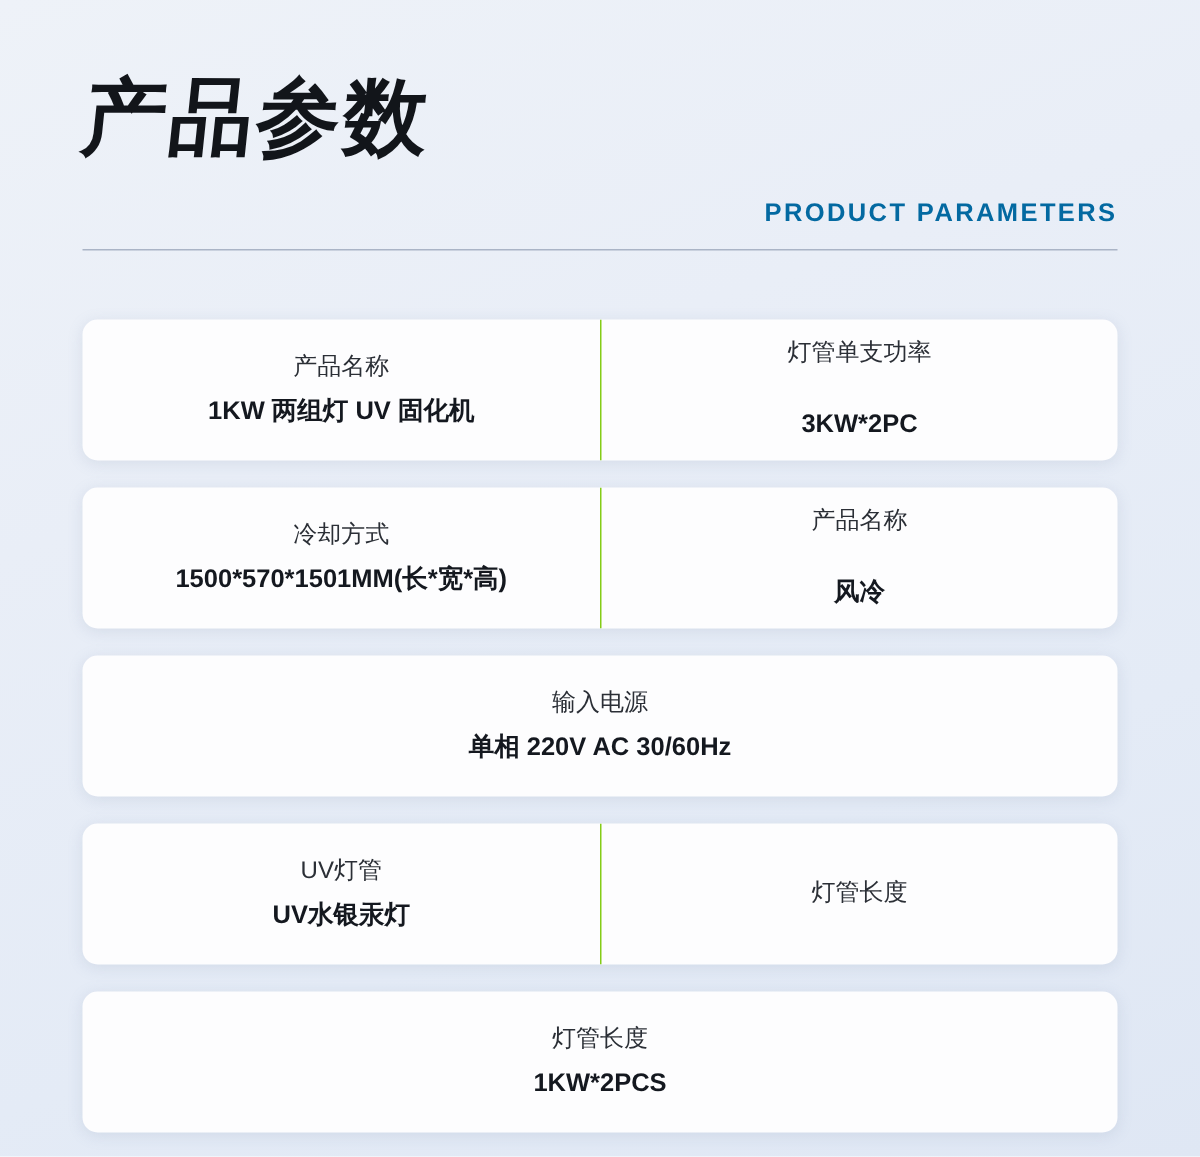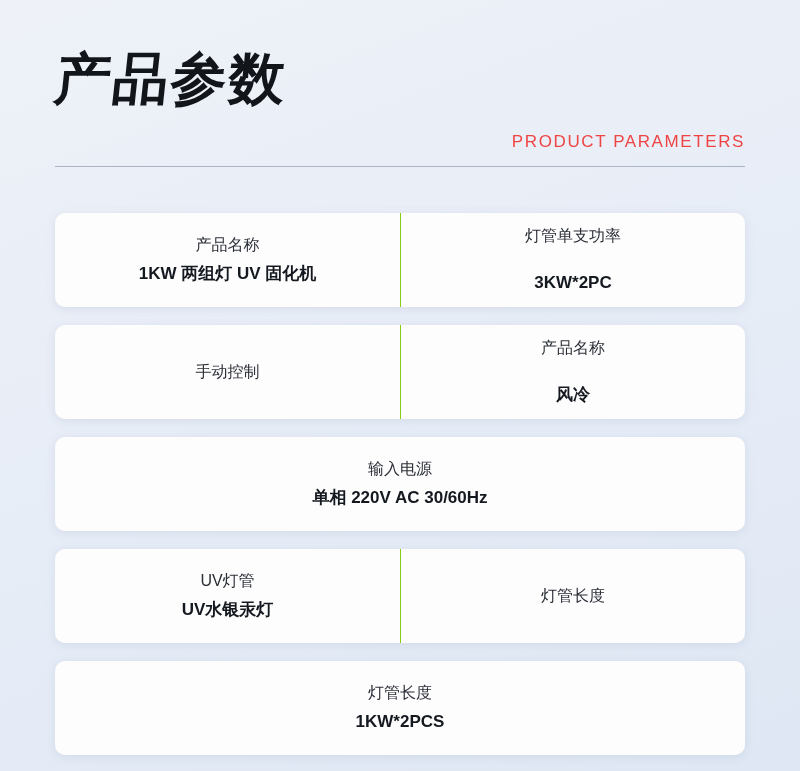--- a/index.html
+++ b/index.html
@@ -35,22 +35,22 @@
     margin: 0;
     transform: skewX(-6deg);
     display: inline-block;
   }
   .title-en {
     position: absolute;
     right: 0;
     bottom: 6px;
     font-size: 17px;
     letter-spacing: 1.6px;
-    color: #ef4444;
-    font-weight: 400;
+    color: #0369a1;
+    font-weight: 700;
   }
   .divider {
     height: 1px;
     background: #aab4c6;
     margin-top: 8px;
     margin-bottom: 46px;
   }
   .rows {
     display: flex;
     flex-direction: column;
@@ -114,21 +114,22 @@
         <div class="value">1KW 两组灯 UV 固化机</div>
       </div>
       <div class="cell">
         <div class="label">灯管单支功率</div>
         <div class="value">3KW*2PC</div>
       </div>
     </div>
 
     <div class="row">
       <div class="cell">
-        <div class="label">手动控制</div>
+        <div class="label">冷却方式</div>
+        <div class="value">1500*570*1501MM(长*宽*高)</div>
       </div>
       <div class="cell">
         <div class="label">产品名称</div>
         <div class="value">风冷</div>
       </div>
     </div>
 
     <div class="row">
       <div class="cell">
         <div class="label">输入电源</div>

